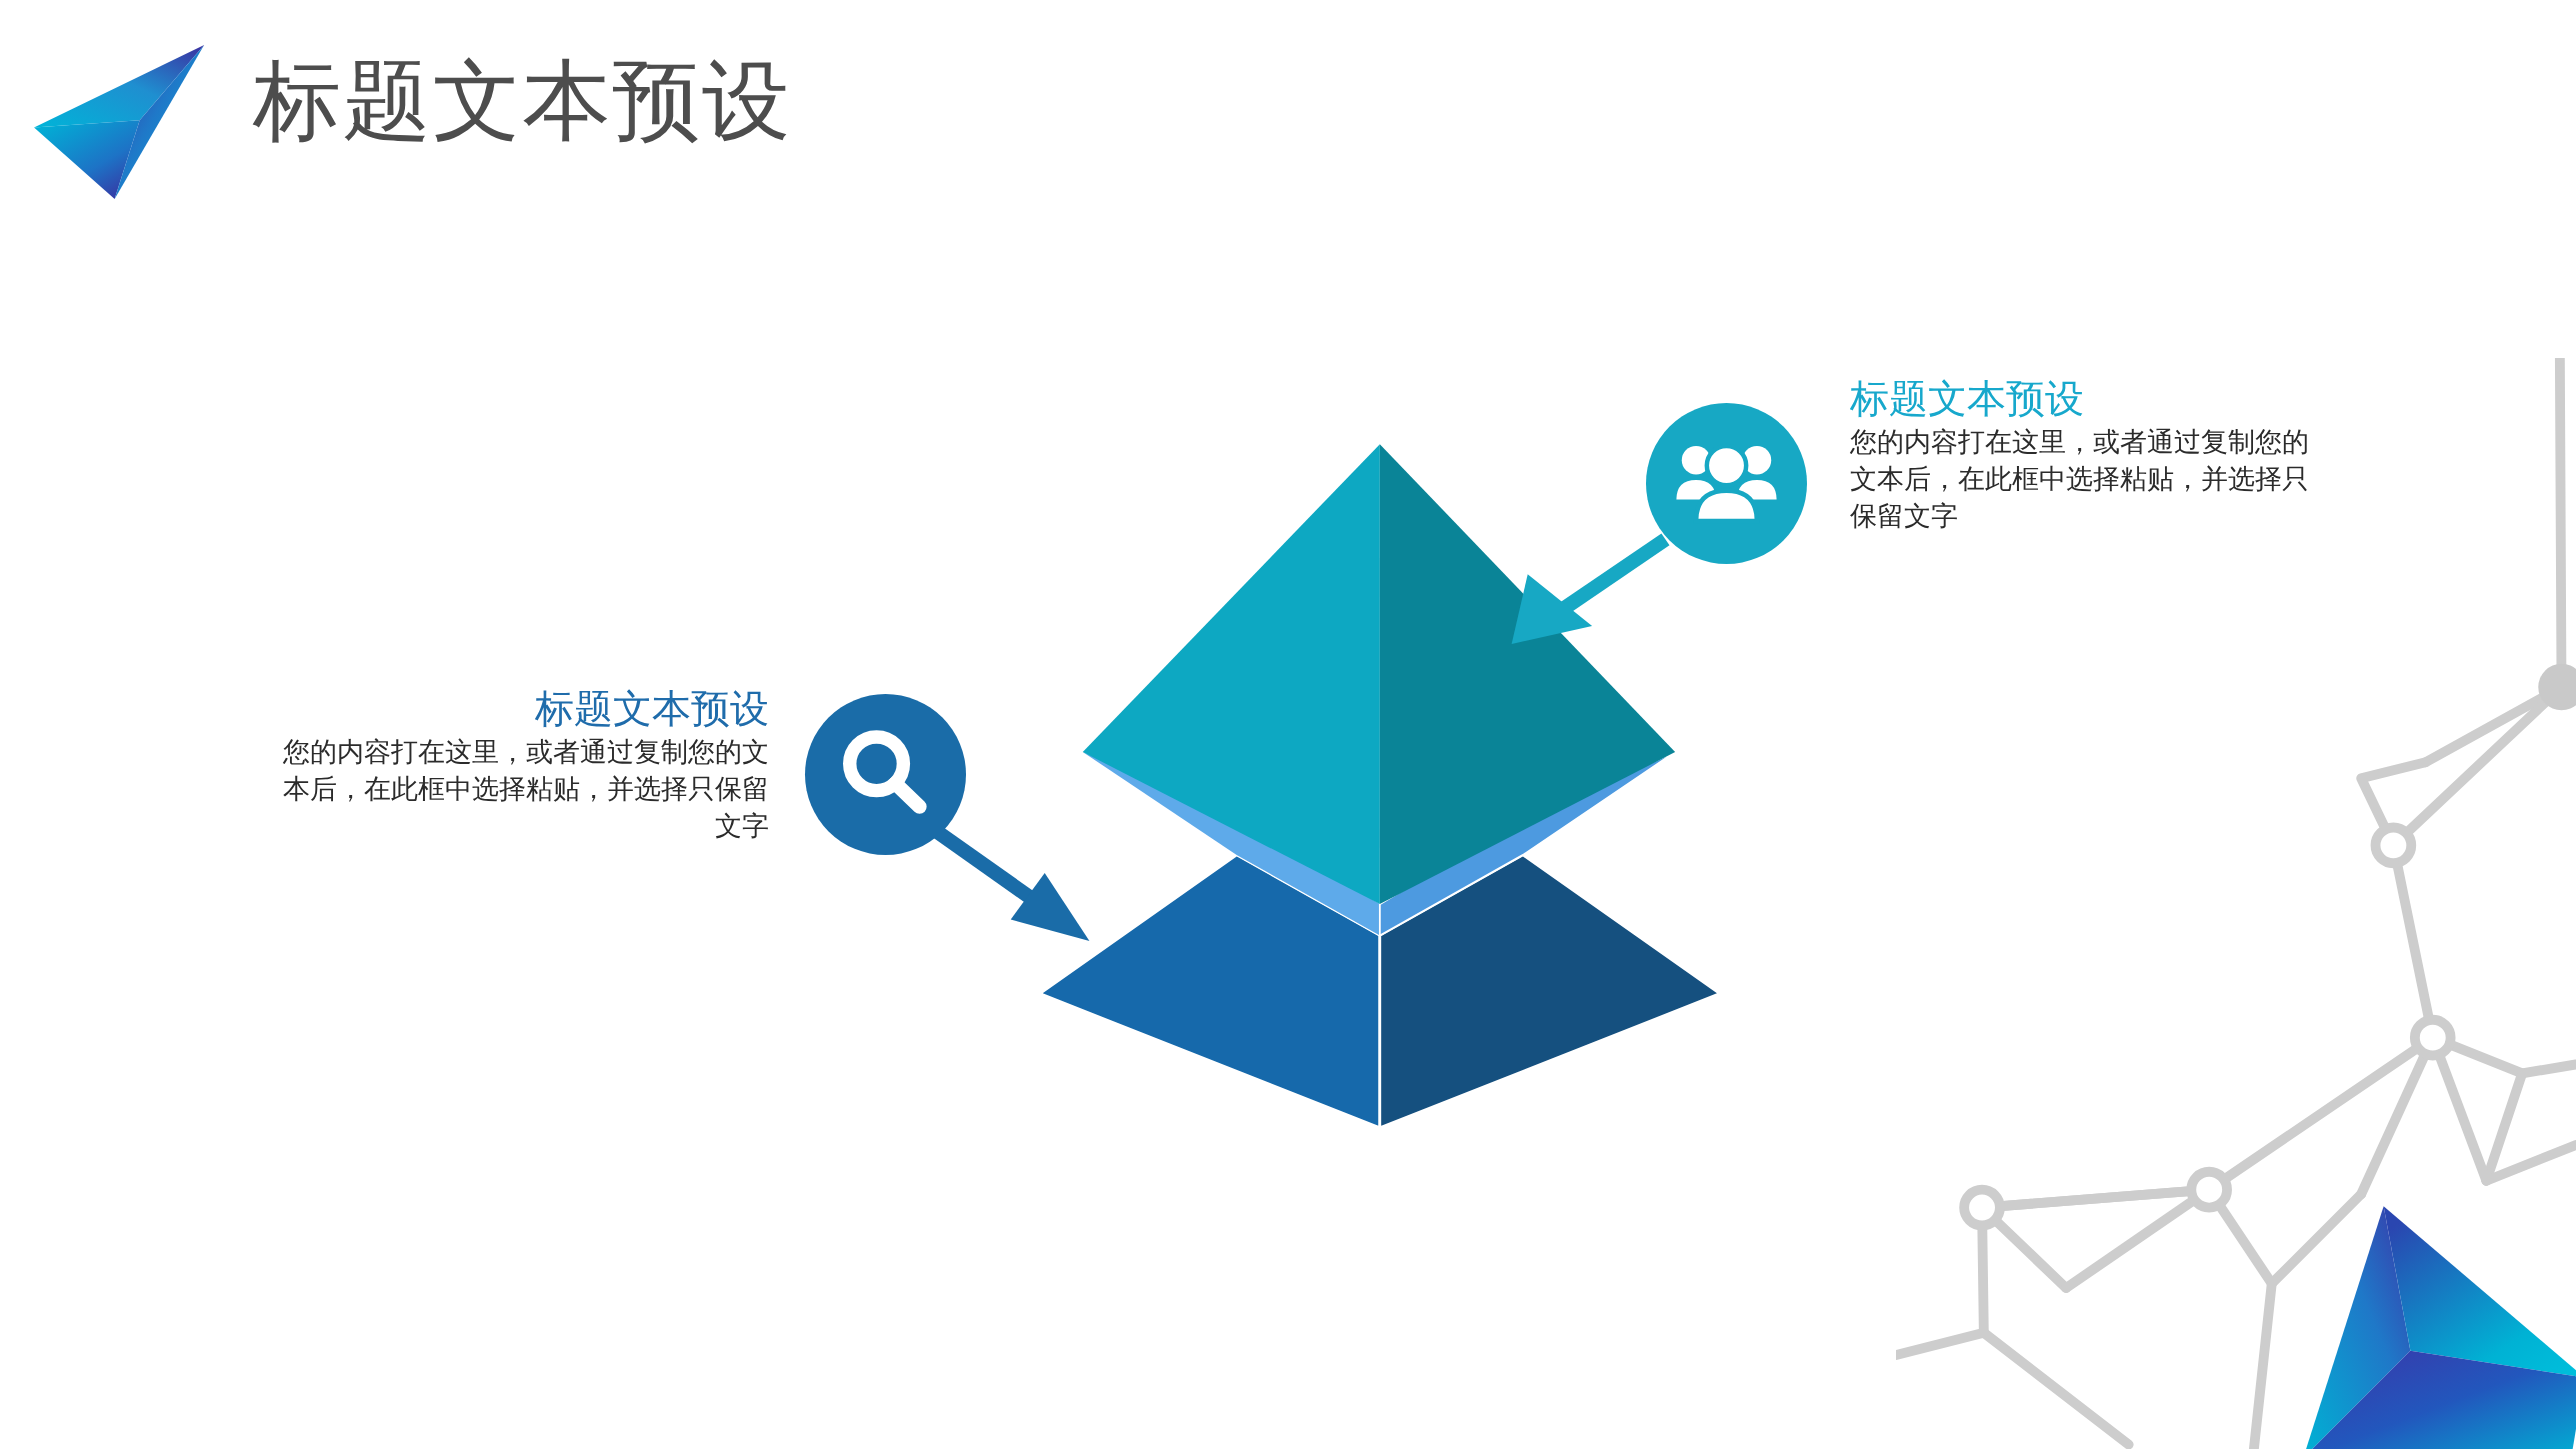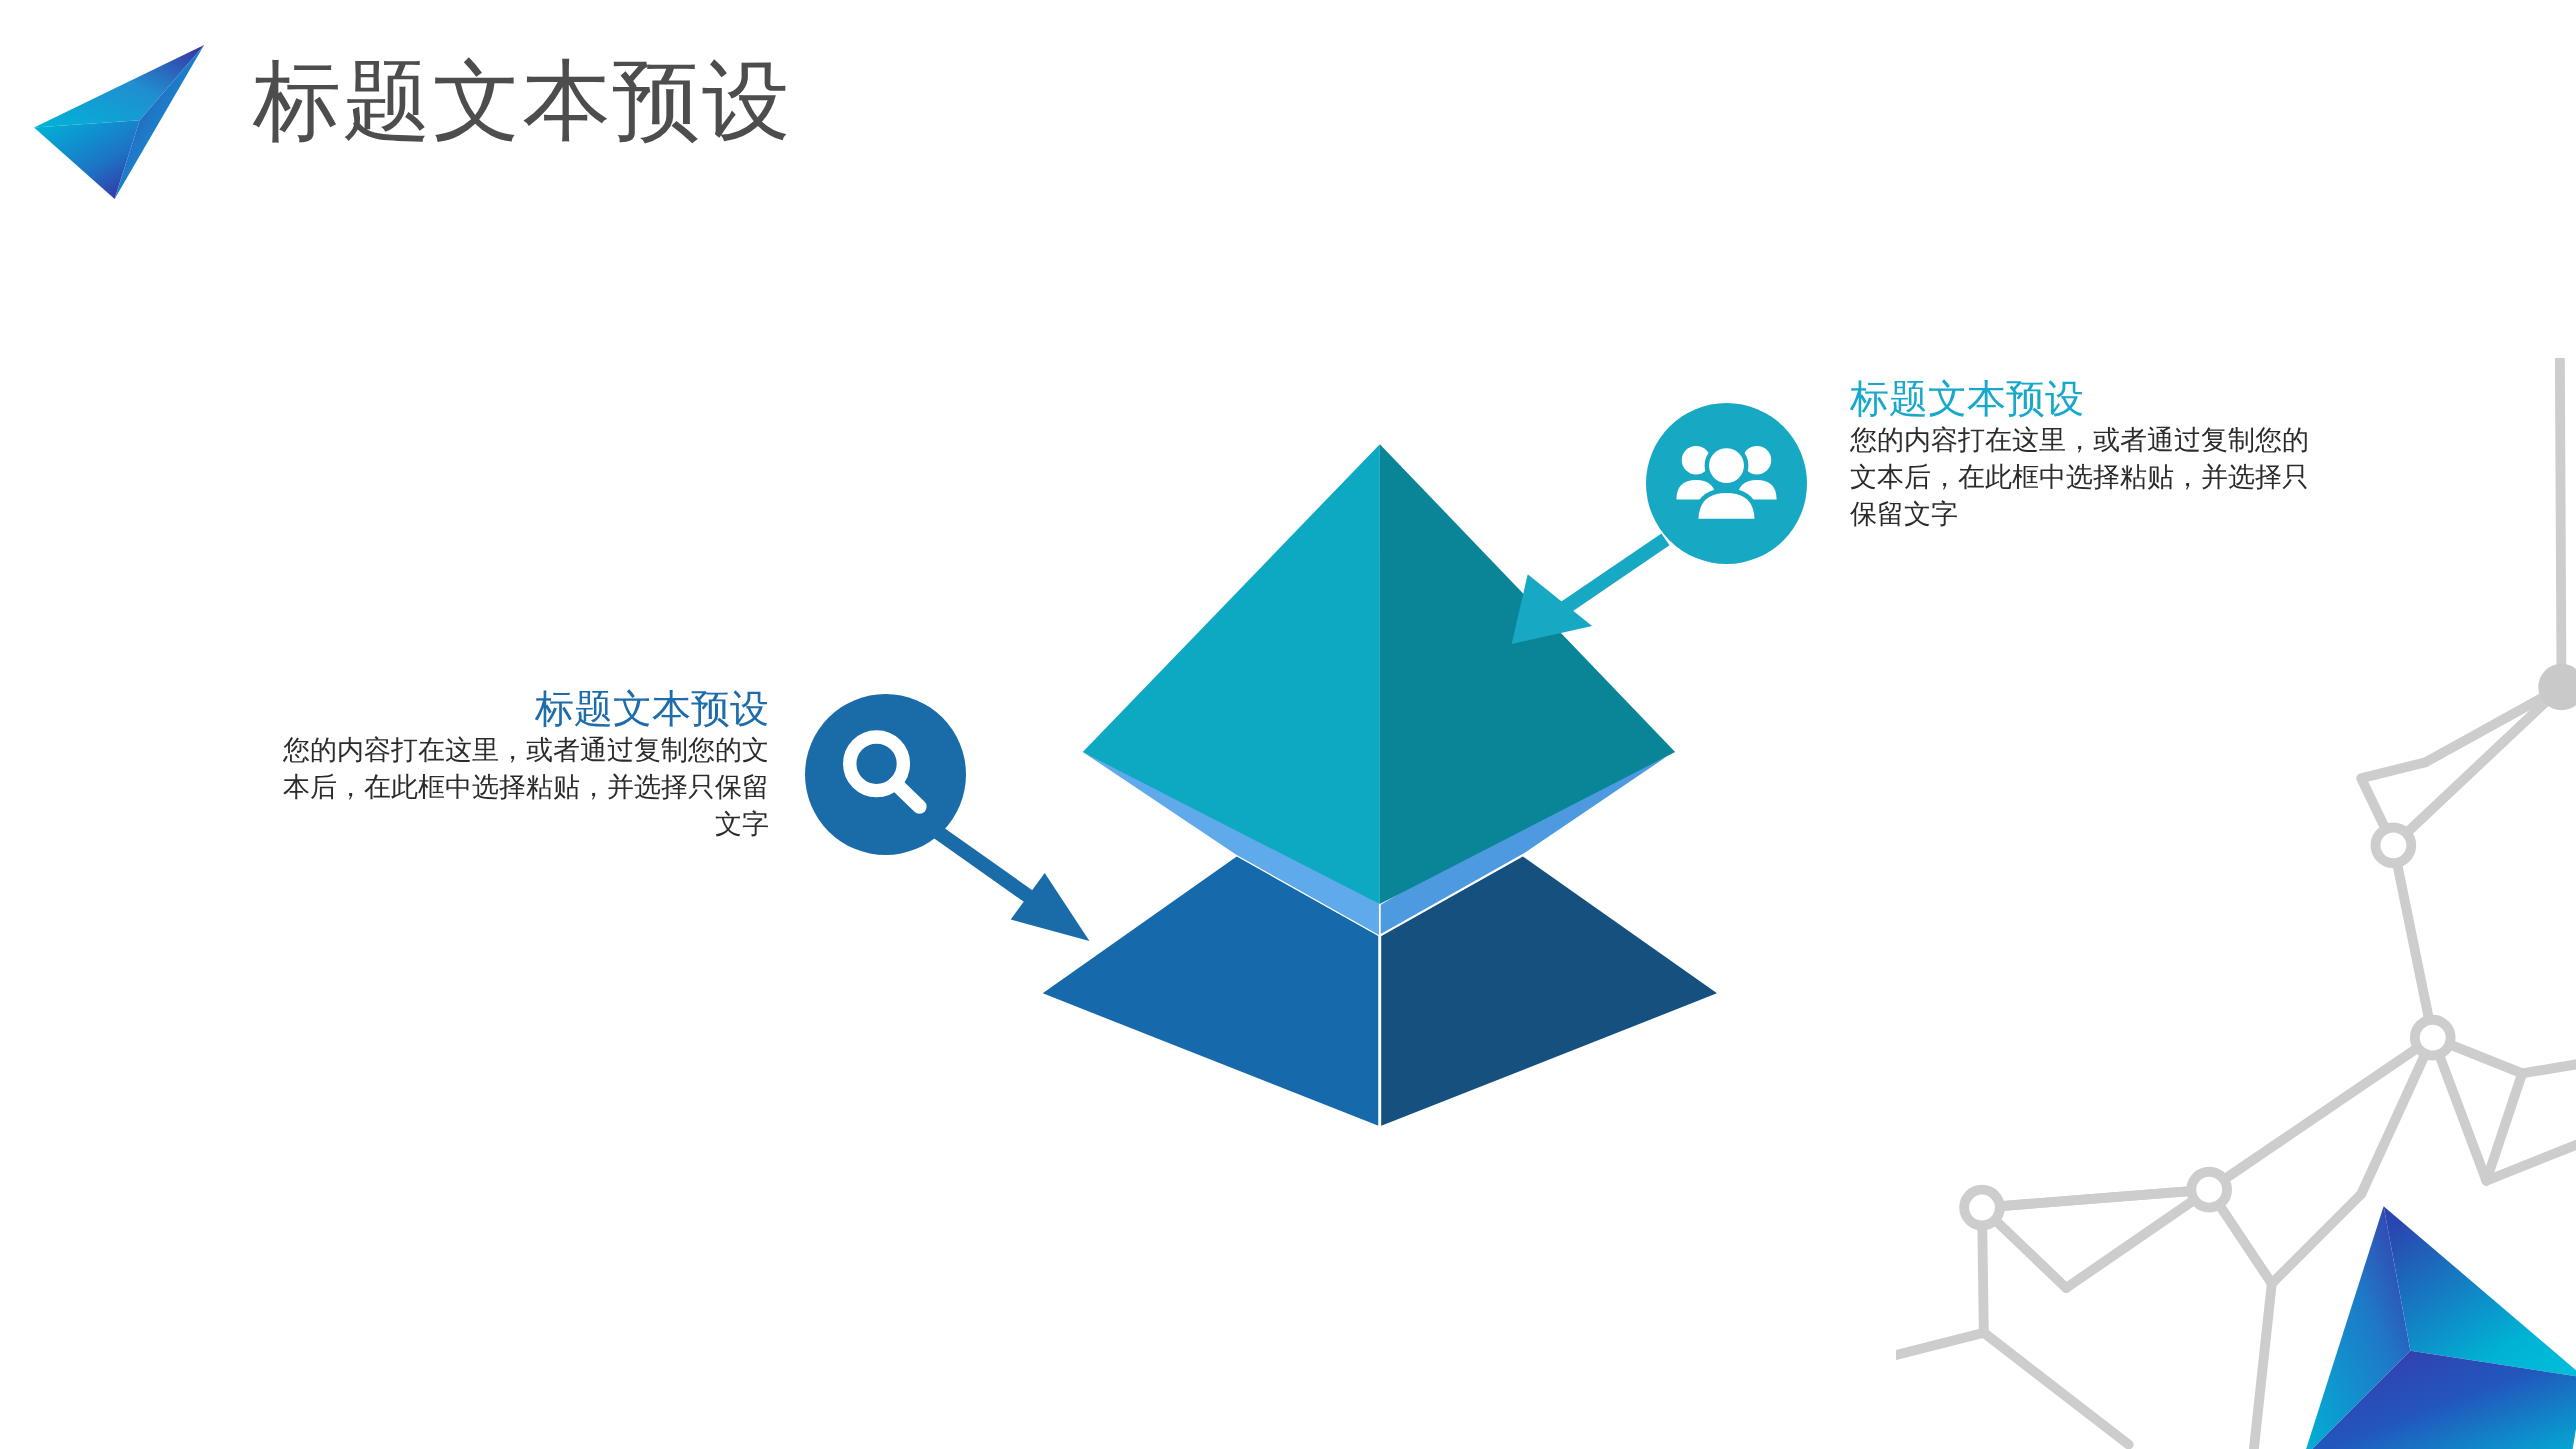--- a/index.html
+++ b/index.html
@@ -59,21 +59,20 @@
     font-size: 39px;
     line-height: 50px;
     white-space: nowrap;
     font-weight: 400;
   }
   .callout-body {
     font-size: 27px;
     line-height: 37px;
     color: #2b2b2b;
     font-weight: 400;
-    font-family: Liberation Mono, monospace;
   }
 
   #callout-left {
     left: 268px;
     top: 684px;
     width: 501px;
     text-align: right;
   }
   #callout-left .callout-title { color: #1f6cab; }
 

